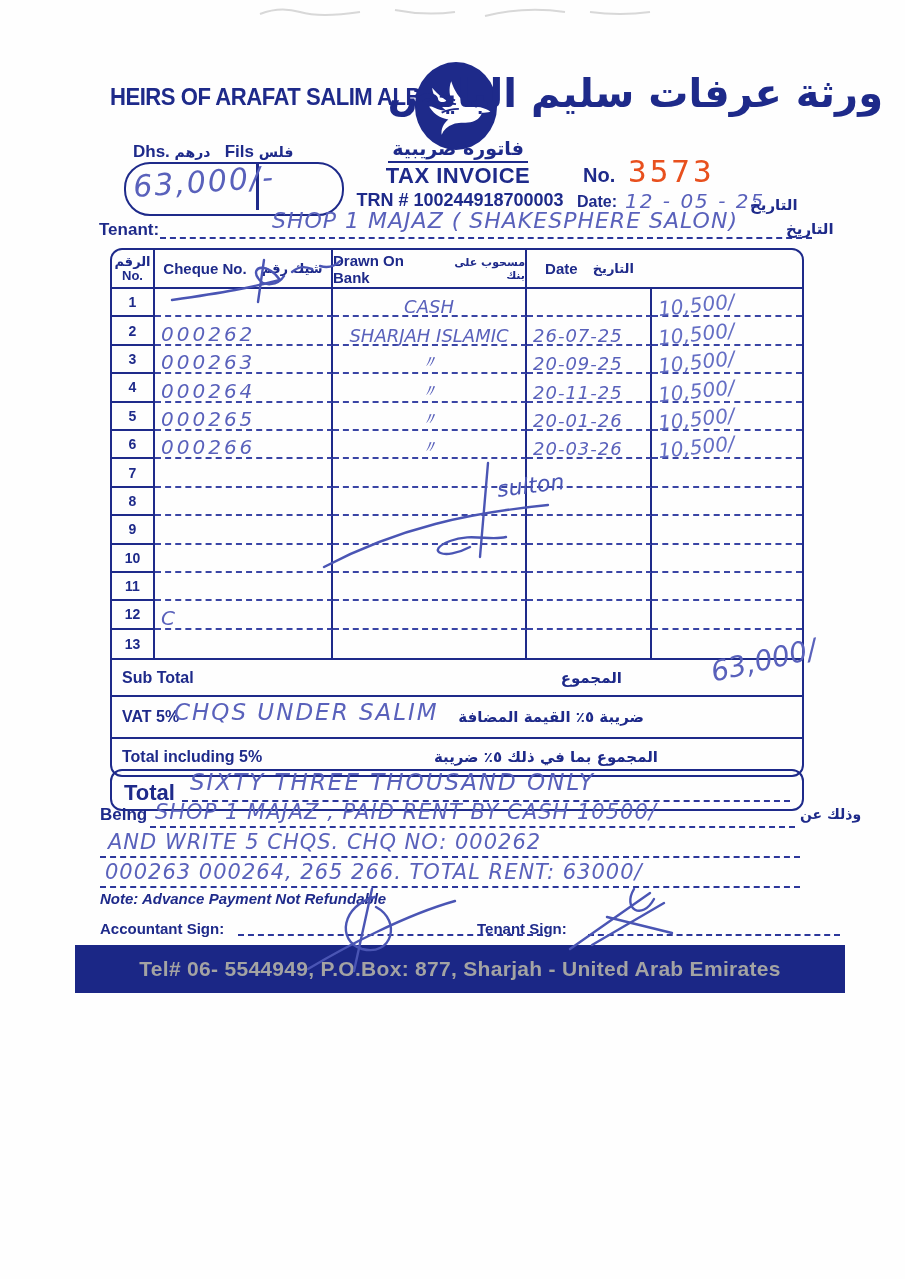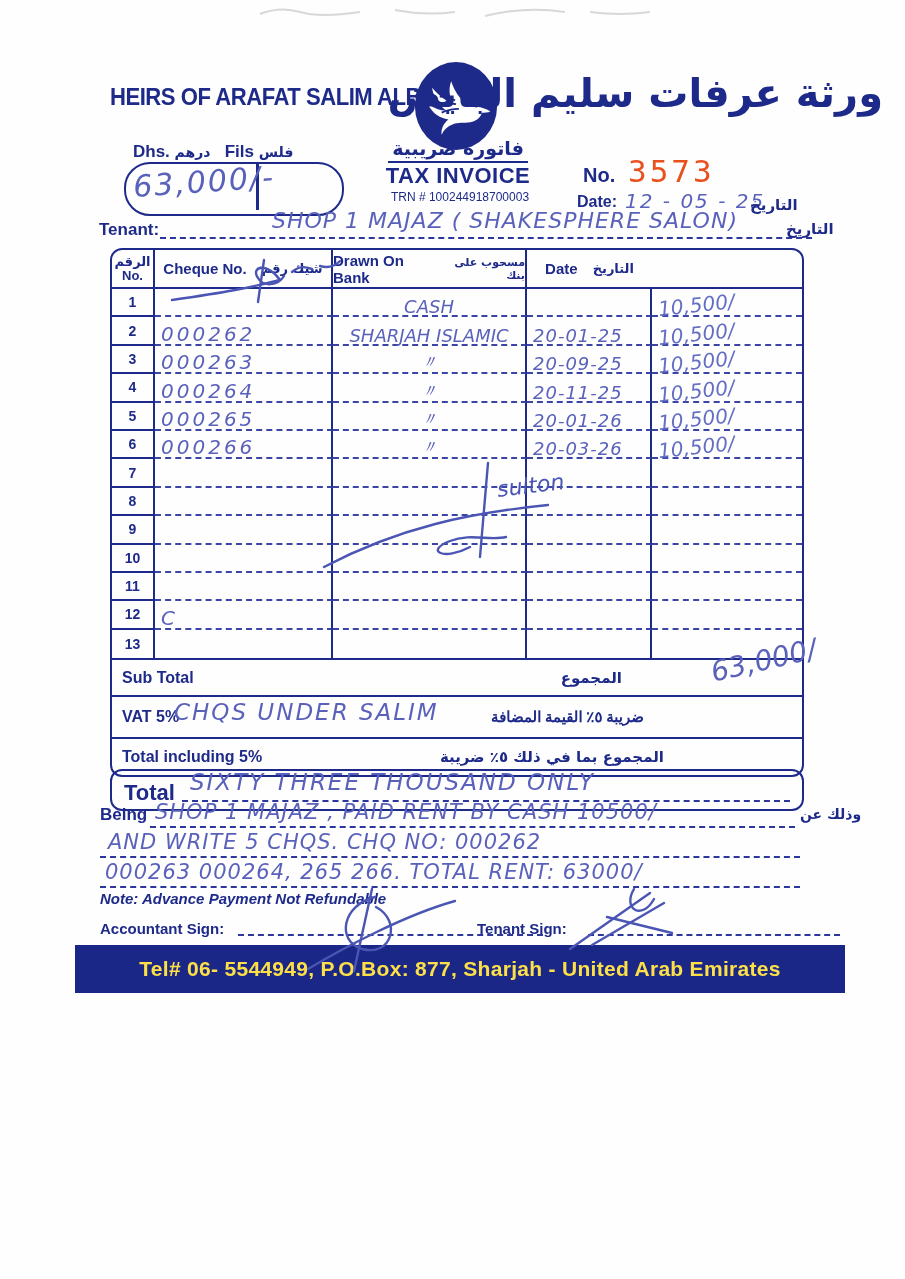--- a/index.html
+++ b/index.html
@@ -17,21 +17,21 @@
   .top-noise{left:255px;top:2px;}
 
   .cur-labels{left:133px;top:142px;font-size:17px;}
   .cur-labels .ar{font-size:14px;font-weight:bold;}
   .pill{left:124px;top:162px;width:216px;height:50px;border:2.5px solid #1e2a8a;border-radius:26px;}
   .pill-div{left:256px;top:164px;width:2.5px;height:46px;background:#1e2a8a;}
   .pill-val{left:133px;top:164px;font-size:30px;transform:rotate(-4deg);letter-spacing:2px;}
 
   .inv-ar{left:388px;top:137px;width:140px;text-align:center;font-size:19px;font-weight:bold;border-bottom:2.5px solid #1e2a8a;padding-bottom:2px;}
   .inv-en{left:372px;top:163px;width:172px;text-align:center;font-size:22px;font-weight:bold;letter-spacing:0.5px;}
-  .trn{left:345px;top:190px;width:230px;text-align:center;font-size:12px;font-weight:normal;}
+  .trn{left:345px;top:190px;width:230px;text-align:center;font-size:18px;font-weight:bold;}
 
   .no-label{left:583px;top:164px;font-size:20px;font-weight:bold;}
   .inv-no{left:628px;top:153px;font-size:31px;color:#e8501e;letter-spacing:3px;font-family:"DejaVu Sans Mono",monospace;}
   .date-label{left:577px;top:193px;font-size:16px;font-weight:bold;}
   .date-val{left:625px;top:189px;font-size:20px;letter-spacing:2px;}
   .date-ar{left:750px;top:196px;font-size:15px;font-weight:bold;}
 
   .tenant-label{left:99px;top:220px;font-size:17px;font-weight:bold;}
   .tenant-dash{left:160px;top:237px;width:652px;border-bottom:2.5px dashed #2c379b;}
   .tenant-val{left:272px;top:208px;font-size:22px;letter-spacing:1px;}
@@ -58,22 +58,22 @@
   .c-amount span{font-size:20px;transform:rotate(-6deg);color:#646ec4;}
 
   
   .trow-total{position:relative;border-top:2.5px solid #1e2a8a;}
   .row-sub{height:35px;}
   .row-vat{height:40px;}
   .row-incl{height:36px;}
   .tlabel{position:absolute;left:10px;top:50%;transform:translateY(-50%);font-size:16px;font-weight:bold;}
   .tar{position:absolute;top:50%;transform:translateY(-50%);font-size:15px;font-weight:bold;}
   .sub-ar{right:180px;}
-  .vat-ar{right:158px;font-family:Liberation Serif, serif;}
-  .incl-ar{right:138px;text-align:right;}
+  .vat-ar{right:158px;}
+  .incl-ar{right:144px;text-align:right;}
   .sub-val{position:absolute;right:-15px;top:-16px;font-size:28px;transform:rotate(-13deg);}
   .vat-val{position:absolute;left:62px;top:2px;font-size:23px;letter-spacing:2px;}
 
   .total-box{left:110px;top:769px;width:690px;height:38px;border:2.5px solid #1e2a8a;border-radius:12px;}
   .total-label{position:absolute;left:12px;top:9px;font-size:22px;font-weight:bold;}
   .total-dash{position:absolute;left:70px;right:12px;bottom:7px;border-bottom:2.5px dashed #2c379b;}
   .total-val{position:absolute;left:78px;top:-2px;font-size:23px;letter-spacing:2px;}
 
   
   .being-label{left:100px;top:805px;font-size:17px;font-weight:bold;}
@@ -88,21 +88,21 @@
   .bl3{left:105px;top:860px;}
 
   .note{left:100px;top:890px;font-size:15px;font-weight:bold;font-style:italic;}
 
   .acc-label{left:100px;top:920px;font-size:15px;font-weight:bold;}
   .acc-dash{left:238px;top:934px;width:305px;border-bottom:2.5px dashed #2c379b;}
   .ten-label{left:477px;top:920px;font-size:15px;font-weight:bold;}
   .ten-dash{left:588px;top:934px;width:252px;border-bottom:2.5px dashed #2c379b;}
 
   .footer-bar{left:75px;top:945px;width:770px;height:48px;background:#1b2786;display:flex;align-items:center;justify-content:center;}
-  .footer-bar div{color:#fde047;font-size:21px;font-weight:bold;letter-spacing:0.3px;}
+  .footer-bar div{color:#a3a3a3;font-size:21px;font-weight:bold;letter-spacing:0.3px;}
 
   svg.sig{position:absolute;overflow:visible;}
   .sig path{fill:none;stroke:#4a55b4;stroke-width:2.4;stroke-linecap:round;}
   .sig text{font-family:"DejaVu Sans",sans-serif;font-style:italic;fill:#4a55b4;}
 </style>
 </head>
 <body>
 
 <div class="page">
 
@@ -184,21 +184,21 @@
 
   <div class="trow">
     <div class="cell c-no">2</div>
     <div class="cell c-data c-cheque">
             <span class="hw">000262</span>
           </div>
     <div class="cell c-data c-bank">
             <span class="hw">SHARJAH ISLAMIC</span>
           </div>
     <div class="cell c-data c-date">
-            <span class="hw">20-01-25</span>
+            <span class="hw">26-07-25</span>
           </div>
     <div class="cell c-data c-amount">
             <span class="hw">10,500/</span>
           </div>
   </div>
 
   <div class="trow">
     <div class="cell c-no">3</div>
     <div class="cell c-data c-cheque">
             <span class="hw">000263</span>

